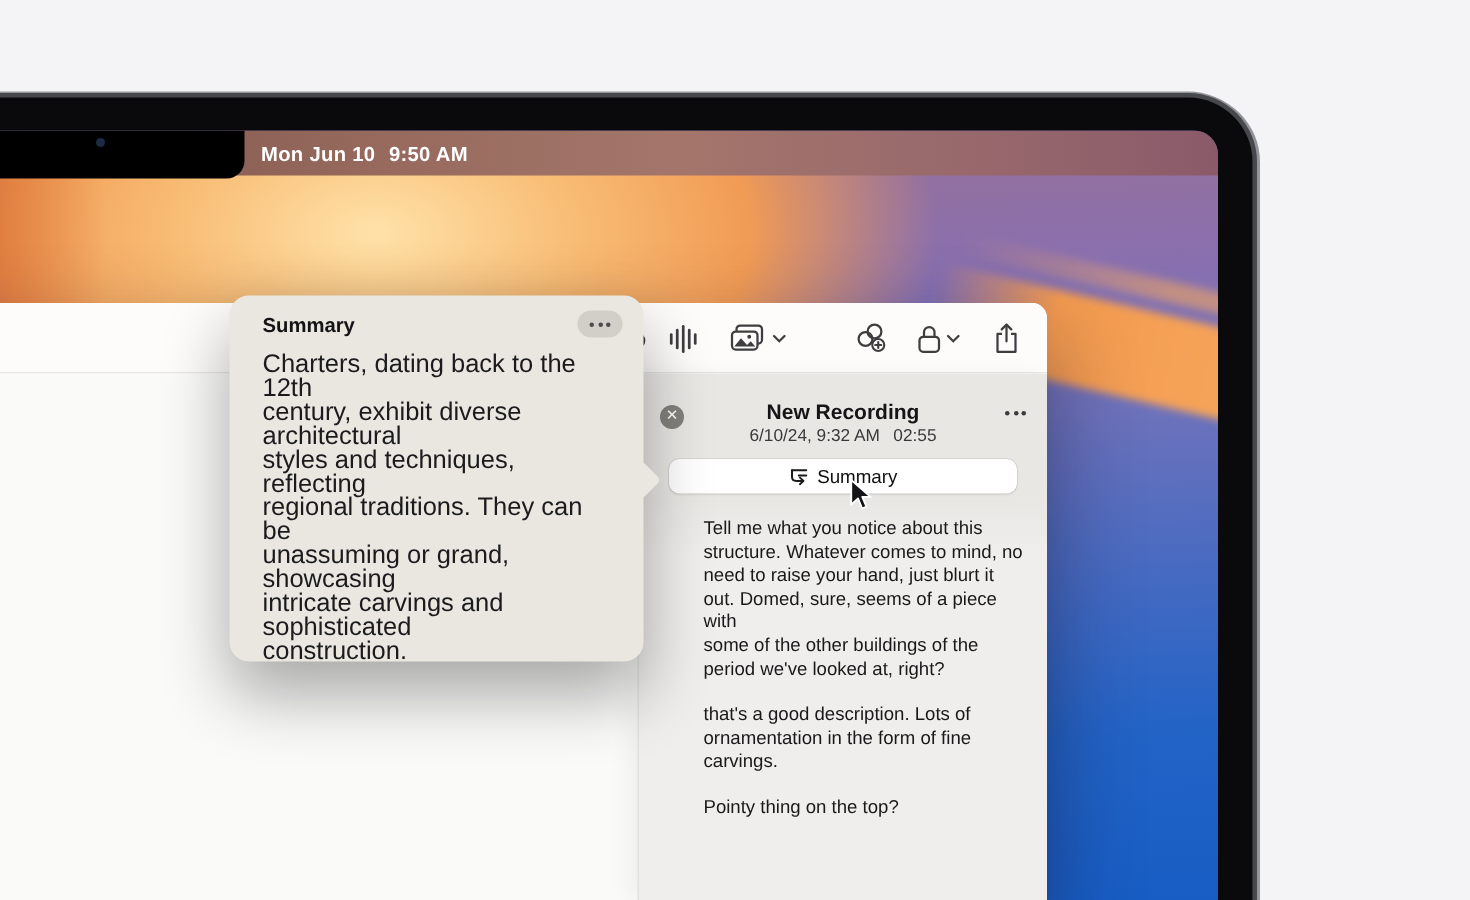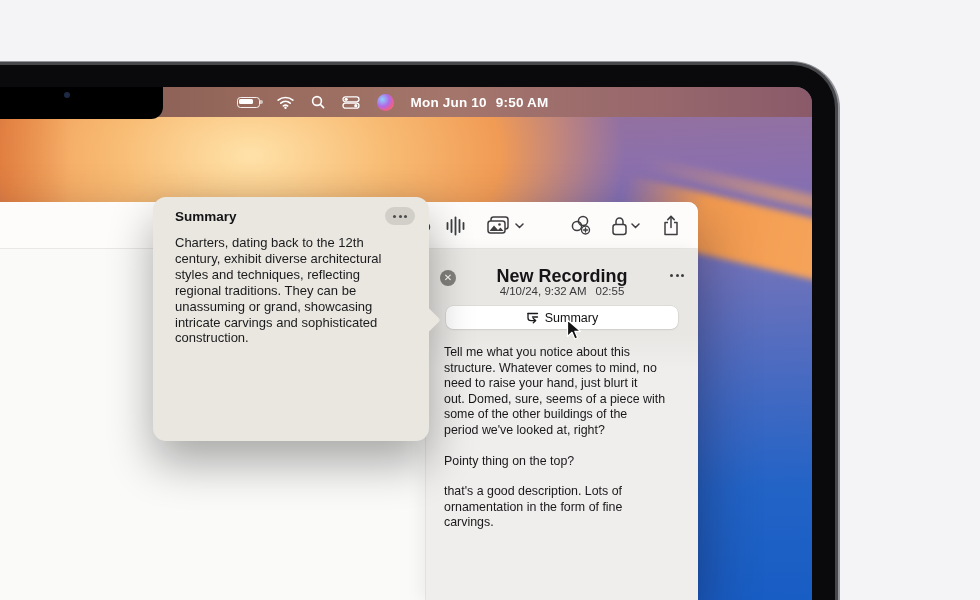--- a/index.html
+++ b/index.html
@@ -25,21 +25,21 @@
   .orange-band { position:absolute; left:618px; top:118px; width:270px; height:60px;
     background:linear-gradient(90deg, rgba(243,154,79,0) 0%, #f39a4f 30%, #f7a95f 100%);
     transform:rotate(13deg); filter:blur(3px); }
   .orange-band2 { position:absolute; left:640px; top:96px; width:240px; height:14px;
     background:linear-gradient(90deg, rgba(243,154,79,0) 0%, rgba(246,168,94,.55) 60%);
     transform:rotate(13deg); filter:blur(3px); }
 
   
   .menubar { position:absolute; left:0; top:0; width:100%; height:30px;
     background:linear-gradient(90deg,#7e544e 0%,#96695c 30%,#a4766b 55%,#95656c 85%,#8a5a6a 100%);
-    display:flex; align-items:center; justify-content:center; padding-right:27px; gap:17px; }
+    display:flex; align-items:center; justify-content:flex-start; padding-right:27px; gap:17px; }
   .mb-ico { display:flex; align-items:center; justify-content:center; height:30px; }
   .battery { position:relative; width:23px; height:11px; border:1.5px solid rgba(255,255,255,.9); border-radius:3.5px; }
   .battery .fill { position:absolute; left:1.5px; top:1.5px; width:14px; height:5px; background:#fff; border-radius:1.5px; }
   .battery .nub { position:absolute; right:-4px; top:2.5px; width:2.5px; height:4px; background:rgba(255,255,255,.6); border-radius:0 2px 2px 0; }
   .siri-orb { width:17px; height:17px; border-radius:50%;
     background:radial-gradient(circle at 32% 32%, #8fd0f8 0%, #b06ae8 42%, #ee5f8a 70%, #f49f4e 100%); }
   .clock { color:#fff; font-size:13.5px; font-weight:700; letter-spacing:.2px; display:flex; gap:9px; }
 
   
   .notch { position:absolute; left:0; top:0; width:163px; height:32px; background:#000;
@@ -55,43 +55,43 @@
   .tb-ico { position:absolute; top:0; height:47px; display:flex; align-items:center; color:#3e3e40; }
   .canvas { position:absolute; left:0; top:48px; right:0; bottom:0; background:#fafaf9; }
 
   
   .panel { position:absolute; left:455px; top:47px; width:273px; bottom:0;
     background:linear-gradient(180deg,#e9e7e4 0px,#e9e7e4 85px,#efeeec 120px,#efeeec 100%);
     border-left:1px solid rgba(0,0,0,.05); box-shadow:-6px 0 14px rgba(0,0,0,.05); }
   .close-btn { position:absolute; left:14px; top:21px; width:16px; height:16px; border-radius:50%;
     background:#83817c; color:#fff; font-size:10px; font-weight:700; line-height:16px; text-align:center; }
   .panel-title { position:absolute; left:0; right:0; top:17px; text-align:center;
-    font-size:18px; font-weight:700; color:#151517; }
+    font-size:14px; font-weight:700; color:#151517; }
   .dots { position:absolute; right:14px; top:25px; display:flex; gap:2.5px; }
   .dots i { width:3px; height:3px; border-radius:50%; background:#3c3c3e; }
   .datetime { position:absolute; left:0; right:0; top:36px; text-align:center; font-size:11.5px;
     color:#39393b; display:flex; justify-content:center; gap:9px; }
   .sum-btn { position:absolute; left:20px; right:20px; top:57px; height:23px; background:#fff;
     border-radius:7px; box-shadow:0 0 0 .5px rgba(0,0,0,.09), 0 1px 2px rgba(0,0,0,.08);
     display:flex; align-items:center; justify-content:center; gap:6px;
     font-size:12.5px; color:#101012; }
   .transcript { position:absolute; left:18px; right:10px; top:96px; font-size:12.4px;
     line-height:15.6px; color:#19191b; }
-  .transcript p { white-space:pre-line; margin-bottom:15px; }
+  .transcript p { white-space:pre-line; margin-bottom:15px;margin-left:25px; }
 
   
   .popover { position:absolute; left:153px; top:110px; width:276px; height:244px;
     background:#eae7e1; border-radius:13px; box-shadow:0 22px 45px rgba(0,0,0,.33); z-index:40; }
   .popover .tail { position:absolute; right:-8px; top:114px; width:18px; height:18px;
     background:#eae7e1; transform:rotate(45deg); border-radius:3px; }
   .pop-title { position:absolute; left:22px; top:12px; font-size:13.5px; font-weight:700; color:#141416; }
   .pop-menu { position:absolute; right:14px; top:10px; width:30px; height:18px; border-radius:9px;
     background:#d2cfc8; display:flex; align-items:center; justify-content:center; gap:2.5px; }
   .pop-menu i { width:3px; height:3px; border-radius:50%; background:#4c4c4e; }
-  .pop-body { position:absolute; left:22px; right:18px; top:38px; font-size:13px;
+  .pop-body { position:absolute; left:22px; right:18px; top:38px; font-size:17px;
     line-height:15.9px; color:#1b1b1d; white-space:pre-line; }
 
   .cursor { position:absolute; left:566px; top:232px; z-index:60; }
   svg { display:block; }
 </style>
 </head>
 <body>
 
 <div class="stage">
 
@@ -217,45 +217,45 @@
 
       <div class="panel">
         <div class="close-btn">✕</div>
         <div class="panel-title">New Recording</div>
         <div class="dots">
             <i></i>
             <i></i>
             <i></i>
           </div>
         <div class="datetime">
-          <span>4/10/24, 9:32 AM</span>
+          <span>6/10/24, 9:32 AM</span>
           <span>02:55</span>
         </div>
         <div class="sum-btn">
           <svg width="13" height="13" viewBox="0 0 13 13">
             <g fill="none" stroke="#1a1a1c" stroke-width="1.3" stroke-linecap="round" stroke-linejoin="round">
               <path d="M2,2.5 H11.5"></path>
               <path d="M6.5,6 H11.5"></path>
               <path d="M2,2.5 V7 Q2,9.6 5,9.6 H9.2"></path>
               <path d="M7.3,7.4 L9.7,9.6 L7.3,11.8"></path>
             </g>
           </svg>
           <span>Summary</span>
         </div>
         <div class="transcript">
           <p>Tell me what you notice about this
 structure. Whatever comes to mind, no
 need to raise your hand, just blurt it
 out. Domed, sure, seems of a piece with
 some of the other buildings of the
 period we've looked at, right?</p>
-          <p>Pointy thing on the top?</p>
           <p>that's a good description. Lots of
 ornamentation in the form of fine
 carvings.</p>
+          <p>Pointy thing on the top?</p>
         </div>
       </div>
     </div>
 
     <div class="popover">
       <div class="tail"></div>
       <div class="pop-title">Summary</div>
       <div class="pop-menu">
           <i></i>
           <i></i>

